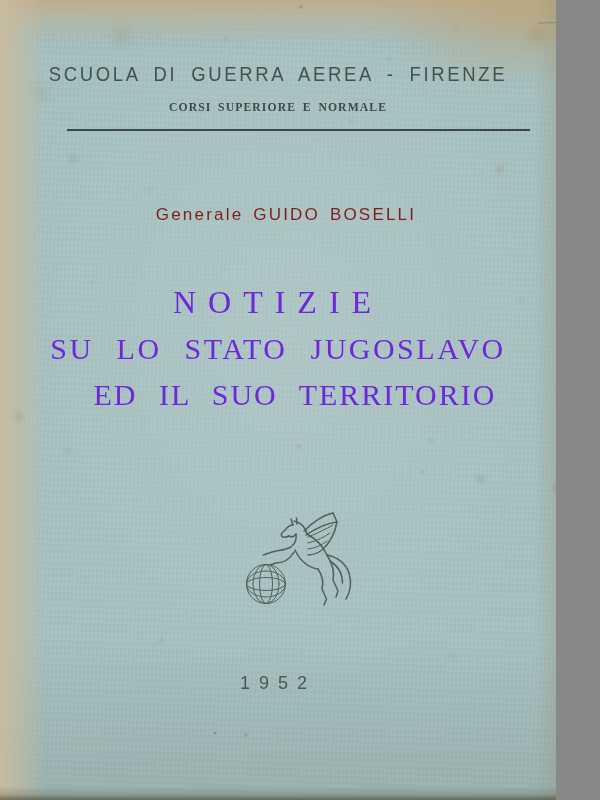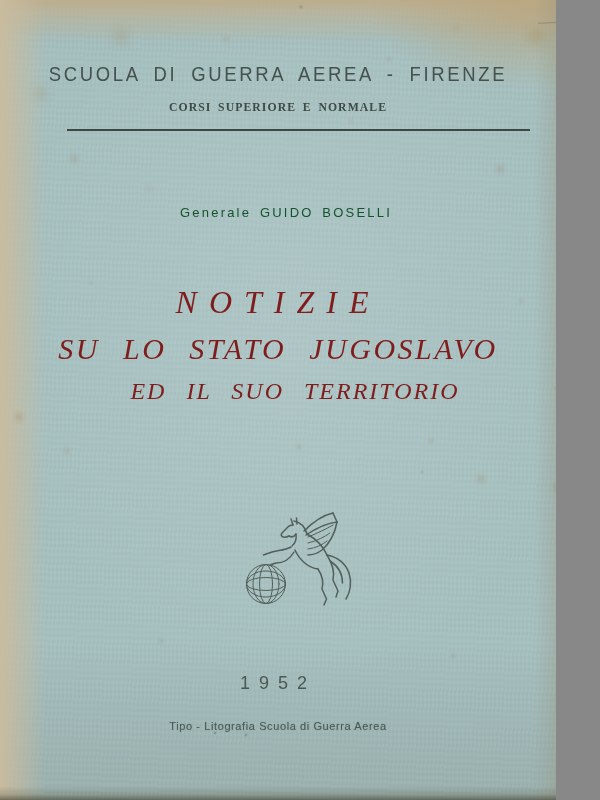--- a/index.html
+++ b/index.html
@@ -85,28 +85,28 @@
   .subtitle{
     top:99px;font-family:"Liberation Serif",serif;font-weight:600;
     font-size:13px;letter-spacing:1.2px;word-spacing:3px;color:#3d4a45;
     transform:scaleX(.9);
   }
   .rule{
     position:absolute;left:67px;top:129px;width:463px;height:2px;
     background:#3c4843;
   }
   .author{
-    top:205px;font-size:13px;letter-spacing:2.2px;word-spacing:3px;color:#14532d;padding-left:16px;
+    top:205px;font-size:17px;letter-spacing:2.2px;word-spacing:3px;color:#7f1d1d;padding-left:16px;
   }
   .title{
-    font-family:"Liberation Serif",serif;font-style:italic;color:#7f1d1d;
+    font-family:"Liberation Serif",serif;color:#6d28d9;
   }
   .title1{top:284px;font-size:32px;letter-spacing:12px;}
   .title2{top:332px;font-size:30px;letter-spacing:2.5px;word-spacing:13px;}
-  .title3{top:378px;font-size:24px;letter-spacing:2px;word-spacing:12px;padding-left:34px;}
+  .title3{top:378px;font-size:30px;letter-spacing:2px;word-spacing:12px;padding-left:34px;}
   .year{
     top:673px;font-size:18px;letter-spacing:9px;color:#4c5852;
   }
   .imprint{
     top:720px;font-size:11px;letter-spacing:.6px;color:rgba(66,80,74,.85);
     text-shadow:0 0 1px rgba(66,80,74,.4);
   }
   .emblem{position:absolute;left:238px;top:501px;width:134px;height:120px;}
   .emblem svg{width:100%;height:100%;}
 </style>
@@ -177,15 +177,14 @@
         <path d="M95 12 L99 21"></path>
         <path d="M99 21 C97 32 92 42 84 49 C80 52 75 54 70 54"></path>
         <path d="M70 36 C80 32 88 28 95 24" stroke-width="1"></path>
         <path d="M70 42 C79 40 86 36 92 32" stroke-width="1"></path>
         <path d="M70 48 C78 47 84 44 89 40" stroke-width="1"></path>
       </g>
     </svg>
   </div>
 
   <div class="txt year">1952</div>
-  <div class="txt imprint">Tipo - Litografia Scuola di Guerra Aerea</div>
 
 </div>
 
 </body></html>

